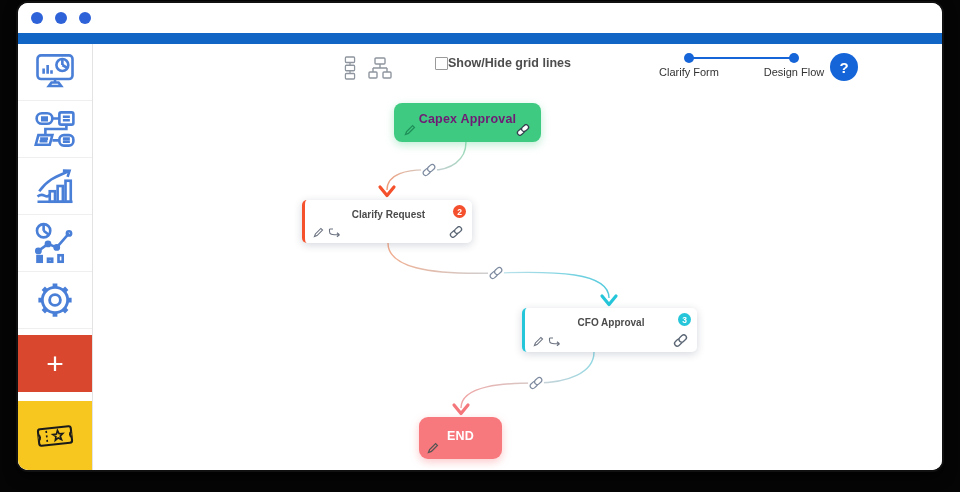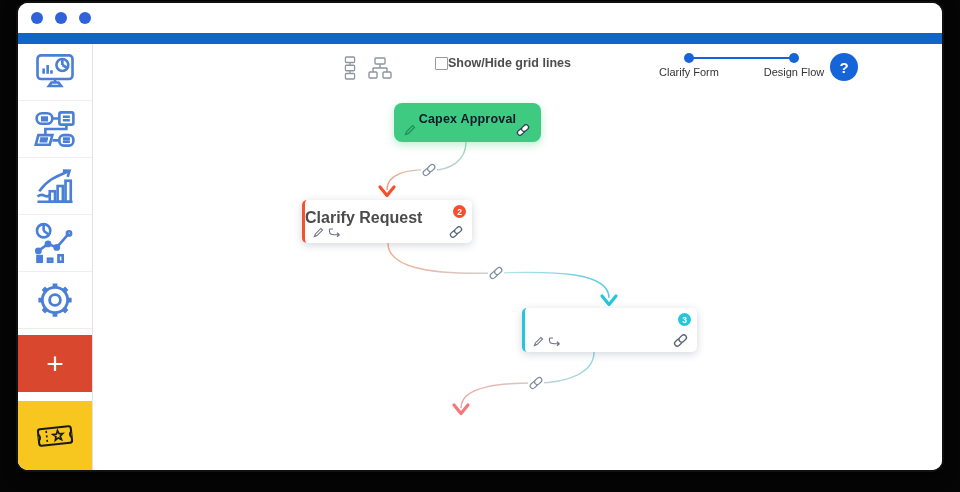--- a/index.html
+++ b/index.html
@@ -33,27 +33,27 @@
   .checkbox { width:13px; height:13px; border:1px solid #9a9a9a; background:#fff; border-radius:1px; }
   .grid-label { font-size:12.5px; color:#4d4d4d; font-weight:600; }
   .stepper { position:absolute; left:560px; top:9px; width:180px; height:30px; }
   .step-line { position:absolute; left:36px; top:4px; width:105px; height:2px; background:#1565d8; }
   .step-dot { position:absolute; top:0; width:10px; height:10px; border-radius:50%; background:#1565d8; }
   .step-label { position:absolute; top:13px; transform:translateX(-50%); font-size:11px; color:#333; white-space:nowrap; }
   .help-btn { position:absolute; left:737px; top:9px; width:28px; height:28px; border-radius:50%; background:#1565d8; color:#fff; border:none; font-size:15px; font-weight:700; font-family:"Liberation Sans",sans-serif; cursor:pointer; display:flex; align-items:center; justify-content:center; }
 
   
   .node { position:absolute; border-radius:5px; }
-  .node-start { left:301px; top:59px; width:147px; height:39px; background:#3ecb81; border-radius:8px; box-shadow:0 3px 8px rgba(62,203,129,.35); color:#0f172a; }
+  .node-start { left:301px; top:59px; width:147px; height:39px; background:#3ecb81; border-radius:8px; box-shadow:0 3px 8px rgba(62,203,129,.35); color:#701a75; }
   .node-end { left:326px; top:373px; width:83px; height:42px; background:#f8797d; border-radius:9px; box-shadow:0 3px 8px rgba(248,121,125,.4); color:#fff; }
   .node-stage { background:#fff; box-shadow:0 2px 8px rgba(40,50,80,.2); }
   .node-clarify { left:209px; top:156px; width:170px; height:43px; border-left:3px solid #f4512c; }
   .node-cfo { left:429px; top:264px; width:175px; height:44px; border-left:3px solid #26c6da; }
   .node-title-solid { position:absolute; left:0; right:0; top:9px; text-align:center; font-size:12.5px; font-weight:700; letter-spacing:.2px; }
-  .node-title { position:absolute; left:0; right:0; top:9px; text-align:left; font-size:16px; font-weight:600; color:#4b4b4b; }
+  .node-title { position:absolute; left:0; right:0; top:9px; text-align:center; font-size:10px; font-weight:600; color:#4b4b4b; }
   .badge { position:absolute; top:5px; right:6px; width:13px; height:13px; border-radius:50%; color:#fff; font-size:8.5px; font-weight:700; display:flex; align-items:center; justify-content:center; }
   .badge-orange { background:#f4502e; }
   .badge-cyan { background:#26c6da; }
   .node-ico { position:absolute; background:none; border:none; padding:0; cursor:pointer; line-height:0; }
 
   .connector-svg { position:absolute; left:0; top:0; width:848px; height:426px; pointer-events:none; }
 </style>
 </head>
 <body>
 
@@ -298,20 +298,21 @@
             <svg width="16" height="12" viewBox="0 0 16 12">
                 <g transform="translate(8,6) rotate(-42)" fill="#fff" stroke="#5b6675" stroke-width="1.3">
                   <rect x="-6.6" y="-2.5" width="7.6" height="5" rx="2.5"></rect>
                   <rect x="-1" y="-2.5" width="7.6" height="5" rx="2.5"></rect>
                 </g>
               </svg>
           </button>
         </div>
 
         <div class="node node-stage node-cfo">
+          <div class="node-title">CFO Approval</div>
           <div class="badge badge-cyan">3</div>
           <button class="node-ico" style="left:8px; bottom:5px;">
             <svg width="11" height="11" viewBox="0 0 12 12" style="stroke:#6b7280; fill:none; stroke-width:1.2;">
                 <path d="M1.5,10.5 L2.6,7.6 L8.6,1.6 L10.4,3.4 L4.4,9.4 Z"></path>
               </svg>
           </button>
           <button class="node-ico" style="left:23px; bottom:5px;">
             <svg width="13" height="11" viewBox="0 0 13 11" style="stroke:#6b7280; fill:none; stroke-width:1.1;">
                 <path d="M1.5,2 h3.5 M1.5,2 v2.5 c0,2.8 1.8,3.3 10,3.3 M11.5,7.8 l-2.6,-2 M11.5,7.8 l-2.6,2"></path>
               </svg>
@@ -319,17 +320,25 @@
           <button class="node-ico" style="right:8px; bottom:5px;">
             <svg width="17" height="13" viewBox="0 0 16 12">
                 <g transform="translate(8,6) rotate(-42)" fill="#fff" stroke="#5b6675" stroke-width="1.3">
                   <rect x="-6.6" y="-2.5" width="7.6" height="5" rx="2.5"></rect>
                   <rect x="-1" y="-2.5" width="7.6" height="5" rx="2.5"></rect>
                 </g>
               </svg>
           </button>
         </div>
 
+        <div class="node node-end">
+          <div class="node-title-solid" style="top:12px;">END</div>
+          <button class="node-ico" style="left:8px; bottom:5px;">
+            <svg width="12" height="12" viewBox="0 0 12 12" style="stroke:#555; fill:none; stroke-width:1.3;">
+                <path d="M1.5,10.5 L2.6,7.6 L8.6,1.6 L10.4,3.4 L4.4,9.4 Z"></path>
+              </svg>
+          </button>
+        </div>
 
       </div>
     </div>
   </div>
 </div>
 
 </body></html>

